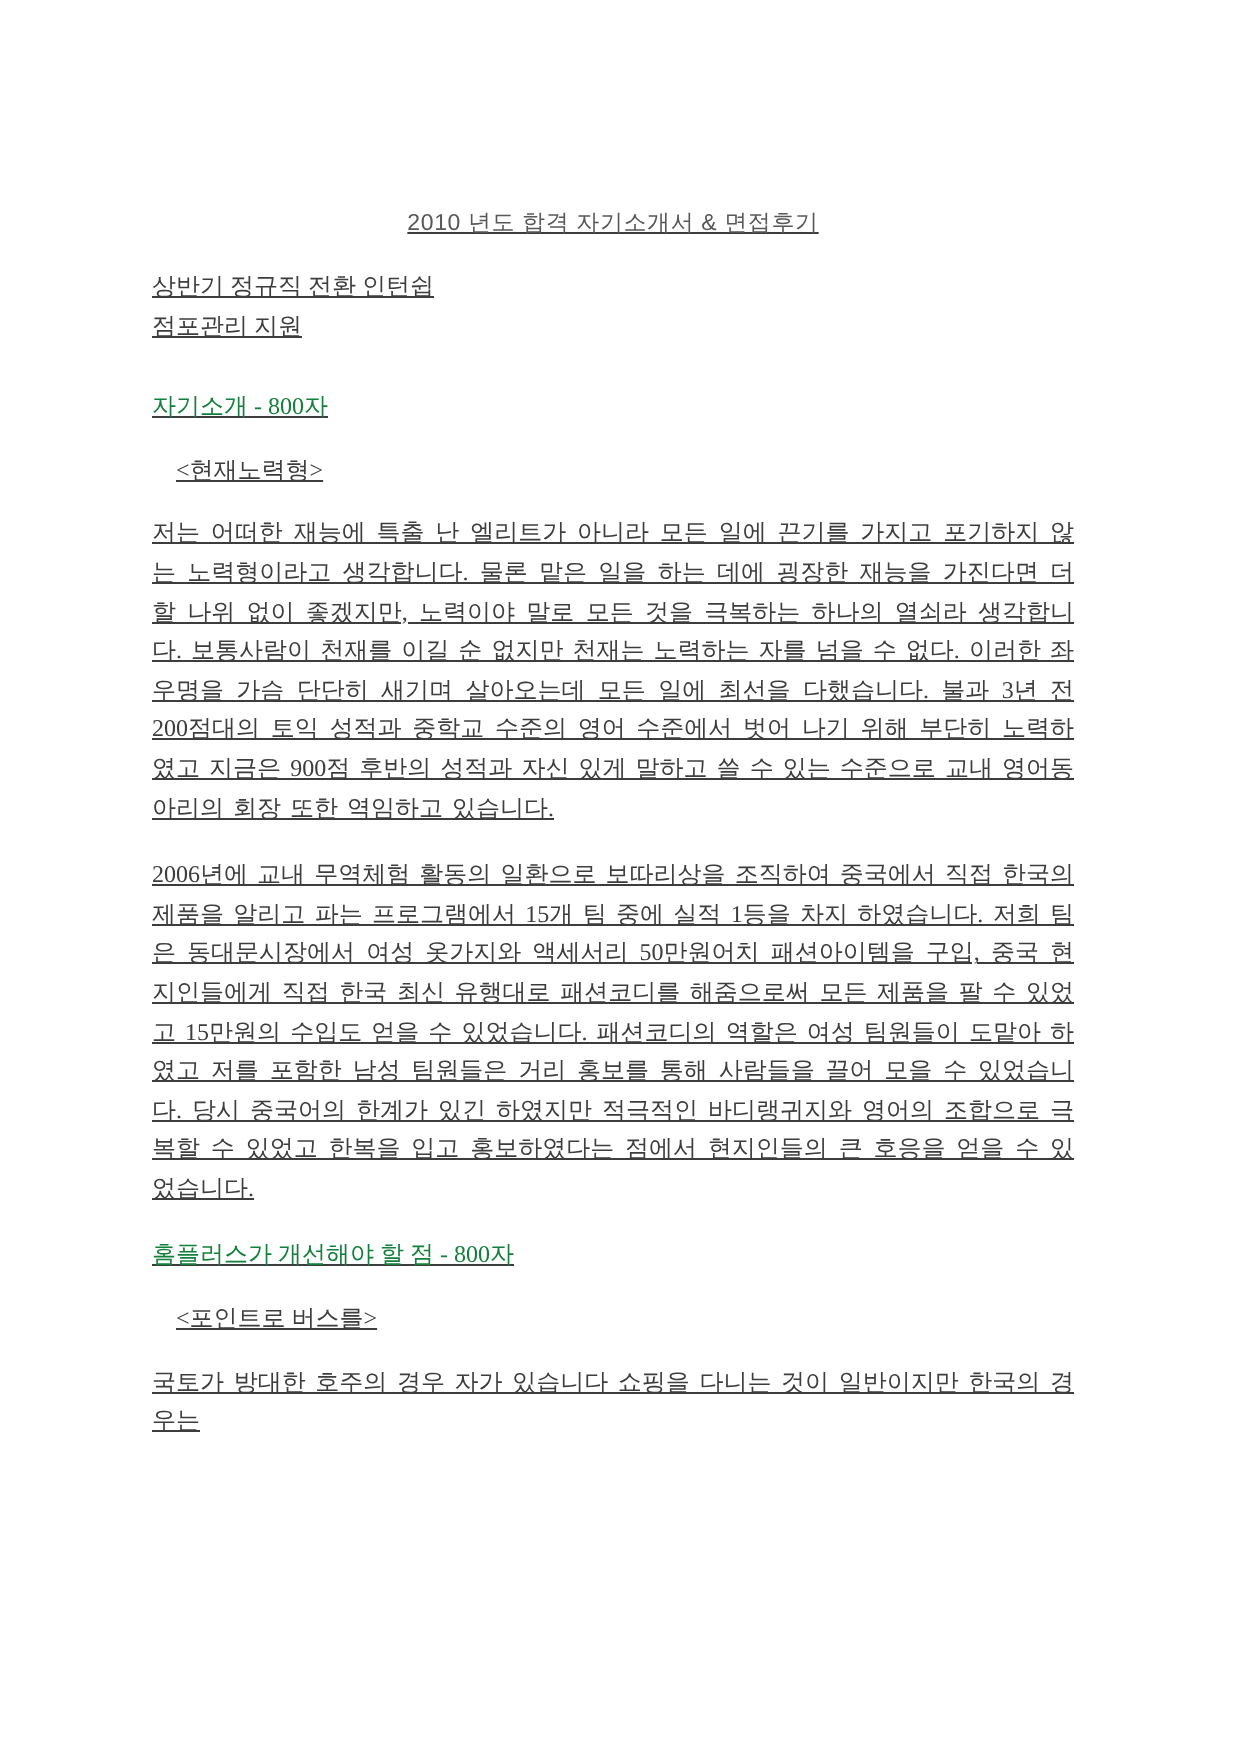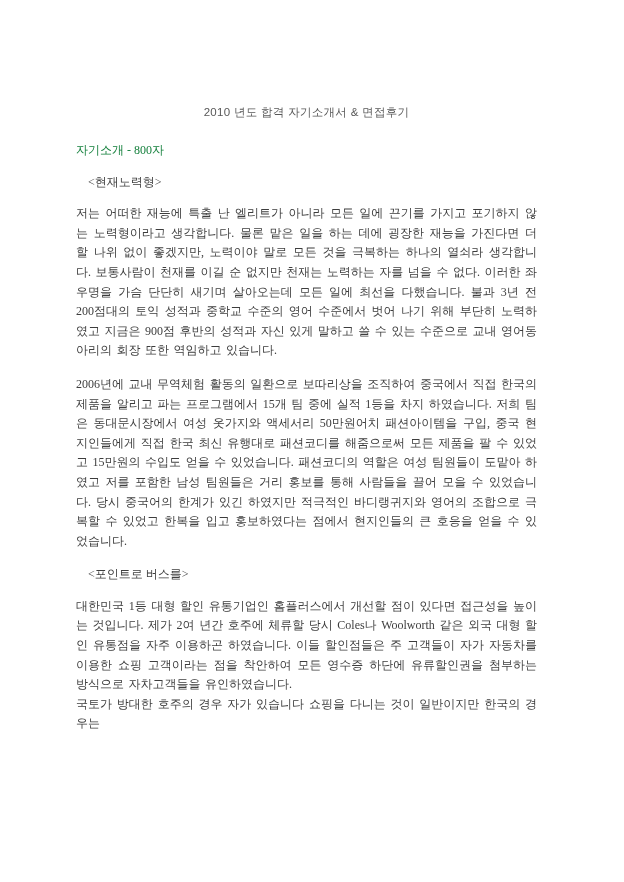--- a/index.html
+++ b/index.html
@@ -17,20 +17,21 @@
   .content {
     position: absolute;
     left: 76px;
     top: 0;
     width: 461px;
     padding-top: 104px;
     font-family: "Liberation Serif", "DejaVu Serif", serif;
     font-size: 12px;
     line-height: 19.6px;
     color: #3d3d3d;
+    text-decoration: underline;
   }
   .doc-title {
     text-align: center;
     font-family: "Liberation Sans", "DejaVu Sans", sans-serif;
     font-size: 11.5px;
     line-height: 16px;
     color: #585858;
     letter-spacing: 0.3px;
   }
   .header-block {
@@ -62,32 +63,36 @@
   }
 </style>
 </head>
 <body>
 
 <div class="page">
   <div class="content">
 
     <div class="doc-title">2010 년도 합격 자기소개서 &amp; 면접후기</div>
 
+    <div class="header-block">
+      <p>상반기 정규직 전환 인턴쉽</p>
+      <p>점포관리 지원</p>
+    </div>
 
 
     <div class="section first">
       <div class="section-heading">자기소개 - 800자</div>
       <p class="section-subheading">&lt;현재노력형&gt;</p>
       <p class="para">저는 어떠한 재능에 특출 난 엘리트가 아니라 모든 일에 끈기를 가지고 포기하지 않는 노력형이라고 생각합니다. 물론 맡은 일을 하는 데에 굉장한 재능을 가진다면 더 할 나위 없이 좋겠지만, 노력이야 말로 모든 것을 극복하는 하나의 열쇠라 생각합니다. 보통사람이 천재를 이길 순 없지만 천재는 노력하는 자를 넘을 수 없다. 이러한 좌우명을 가슴 단단히 새기며 살아오는데 모든 일에 최선을 다했습니다. 불과 3년 전 200점대의 토익 성적과 중학교 수준의 영어 수준에서 벗어 나기 위해 부단히 노력하였고 지금은 900점 후반의 성적과 자신 있게 말하고 쓸 수 있는 수준으로 교내 영어동아리의 회장 또한 역임하고 있습니다.</p>
     </div>
 
     <div class="section">
       <p class="para">2006년에 교내 무역체험 활동의 일환으로 보따리상을 조직하여 중국에서 직접 한국의 제품을 알리고 파는 프로그램에서 15개 팀 중에 실적 1등을 차지 하였습니다. 저희 팀은 동대문시장에서 여성 옷가지와 액세서리 50만원어치 패션아이템을 구입, 중국 현지인들에게 직접 한국 최신 유행대로 패션코디를 해줌으로써 모든 제품을 팔 수 있었고 15만원의 수입도 얻을 수 있었습니다. 패션코디의 역할은 여성 팀원들이 도맡아 하였고 저를 포함한 남성 팀원들은 거리 홍보를 통해 사람들을 끌어 모을 수 있었습니다. 당시 중국어의 한계가 있긴 하였지만 적극적인 바디랭귀지와 영어의 조합으로 극복할 수 있었고 한복을 입고 홍보하였다는 점에서 현지인들의 큰 호응을 얻을 수 있었습니다.</p>
     </div>
 
     <div class="section">
+      <div class="section-heading">홈플러스가 개선해야 할 점 - 800자</div>
       <p class="section-subheading">&lt;포인트로 버스를&gt;</p>
-      <p class="para">대한민국 1등 대형 할인 유통기업인 홈플러스에서 개선할 점이 있다면 접근성을 높이는 것입니다. 제가 2여 년간 호주에 체류할 당시 Coles나 Woolworth 같은 외국 대형 할인 유통점을 자주 이용하곤 하였습니다. 이들 할인점들은 주 고객들이 자가 자동차를 이용한 쇼핑 고객이라는 점을 착안하여 모든 영수증 하단에 유류할인권을 첨부하는 방식으로 자차고객들을 유인하였습니다.</p>
       <p class="para">국토가 방대한 호주의 경우 자가 있습니다 쇼핑을 다니는 것이 일반이지만 한국의 경우는</p>
     </div>
 
   </div>
 </div>
 
 </body></html>

